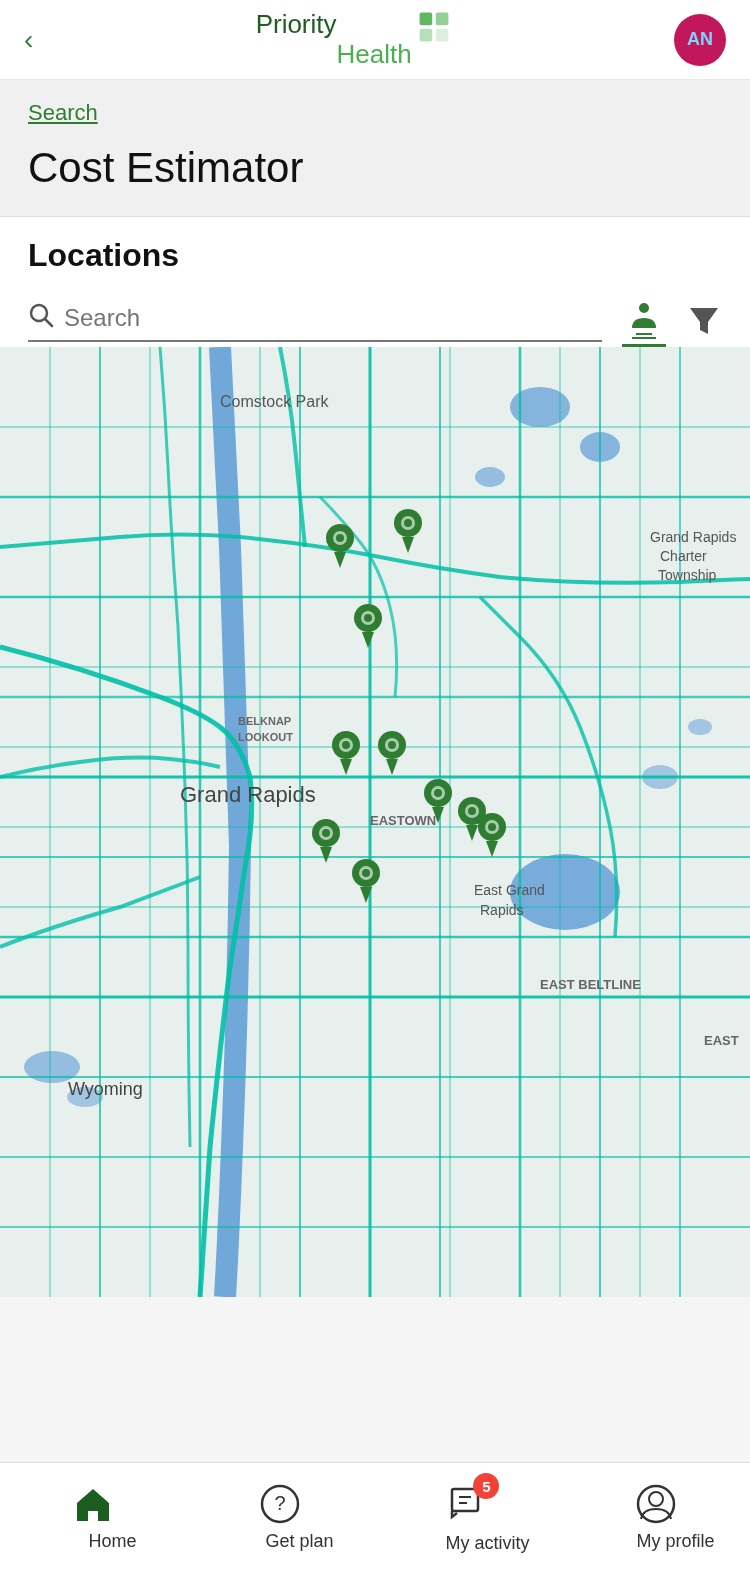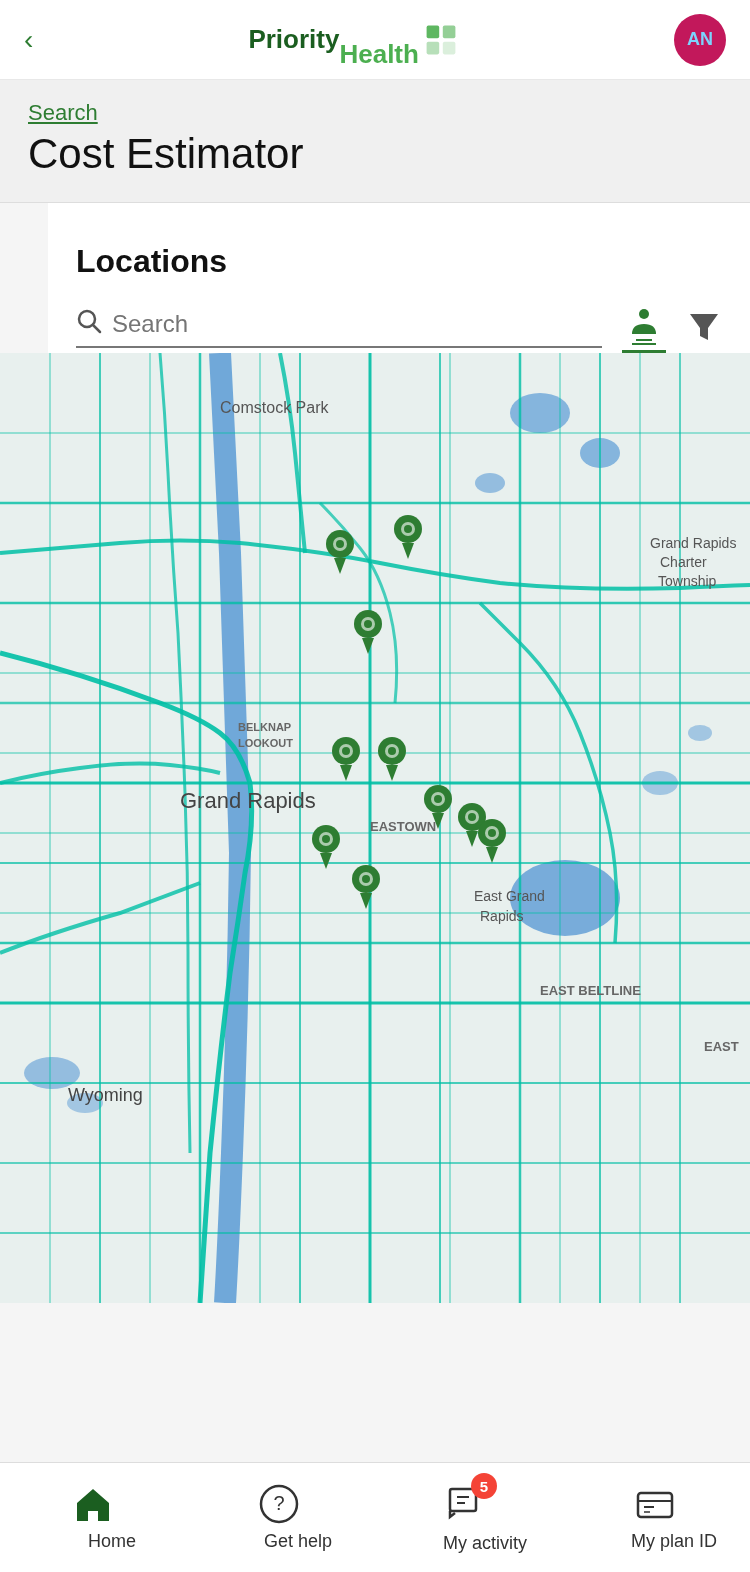--- a/index.html
+++ b/index.html
@@ -26,23 +26,23 @@
     .back-btn {
       font-size: 28px;
       color: #2e7d32;
       background: none;
       border: none;
       cursor: pointer;
       line-height: 1;
     }
     .logo {
       display: flex;
-      align-items: center;
+      align-items: flex-start;
       font-size: 26px;
-      font-weight: bold;
+      font-weight: normal;
     }
     .logo-priority { color: #1b5e20; }
     .logo-health { color: #4caf50; margin-top: 30px; }
     .logo-icon {
       width: 36px;
       height: 36px;
       margin-left: 4px;
     }
     .avatar {
       width: 52px;
@@ -66,28 +66,27 @@
     .breadcrumb-link {
       color: #2e7d32;
       font-size: 22px;
       text-decoration: underline;
       cursor: pointer;
     }
     .page-title {
       font-size: 42px;
       font-weight: 300;
       color: #111;
-      margin-top: 4px;
+      margin-top: 18px;
     }
 
     
     .locations-section {
       background: #fff;
-      padding: 40px 28px 0;
-      margin-left: 48px;
+      padding: 20px 28px 0;
     }
     .locations-title {
       font-size: 32px;
       font-weight: 700;
       color: #111;
       margin-bottom: 22px;
     }
     .search-bar {
       display: flex;
       align-items: center;
@@ -407,39 +406,38 @@
       <path d="M5 20 L21 6 L37 20 L37 38 L26 38 L26 28 L16 28 L16 38 L5 38 Z" fill="#1b5e20"></path>
     </svg>
     <span class="nav-label">Home</span>
   </div>
 
   <div class="nav-item">
     <svg viewBox="0 0 42 42" fill="none">
       <circle cx="21" cy="21" r="18" stroke="#333" stroke-width="2.5" fill="none"></circle>
       <text x="21" y="27" text-anchor="middle" font-size="20" fill="#333" font-family="sans-serif" font-weight="400">?</text>
     </svg>
-    <span class="nav-label">Get help</span>
+    <span class="nav-label">Get plan</span>
   </div>
 
   <div class="nav-item">
     <div class="notification-badge">
       <svg viewBox="0 0 42 42" fill="none">
         <rect x="5" y="8" width="26" height="22" rx="2" stroke="#333" stroke-width="2.5" fill="none"></rect>
         <path d="M5,30 L5,36 L10,32" stroke="#333" stroke-width="2.5" fill="none"></path>
         <line x1="12" y1="16" x2="24" y2="16" stroke="#333" stroke-width="2"></line>
         <line x1="12" y1="22" x2="20" y2="22" stroke="#333" stroke-width="2"></line>
       </svg>
       <span class="badge">5</span>
     </div>
     <span class="nav-label">My activity</span>
   </div>
 
+
   <div class="nav-item">
     <svg viewBox="0 0 42 42" fill="none">
-      <rect x="4" y="10" width="34" height="24" rx="3" stroke="#333" stroke-width="2.5" fill="none"></rect>
-      <line x1="4" y1="18" x2="38" y2="18" stroke="#333" stroke-width="2"></line>
-      <line x1="10" y1="24" x2="20" y2="24" stroke="#333" stroke-width="2"></line>
-      <line x1="10" y1="29" x2="16" y2="29" stroke="#333" stroke-width="1.5"></line>
+      <circle cx="21" cy="21" r="18" stroke="#333" stroke-width="2.5" fill="none"></circle>
+      <circle cx="21" cy="16" r="7" stroke="#333" stroke-width="2" fill="none"></circle>
+      <path d="M6 36 Q8 26 21 26 Q34 26 36 36" stroke="#333" stroke-width="2" fill="none"></path>
     </svg>
-    <span class="nav-label">My plan ID</span>
-  </div>
-
+    <span class="nav-label">My profile</span>
+  </div>
 </nav>
 
 </body></html>

